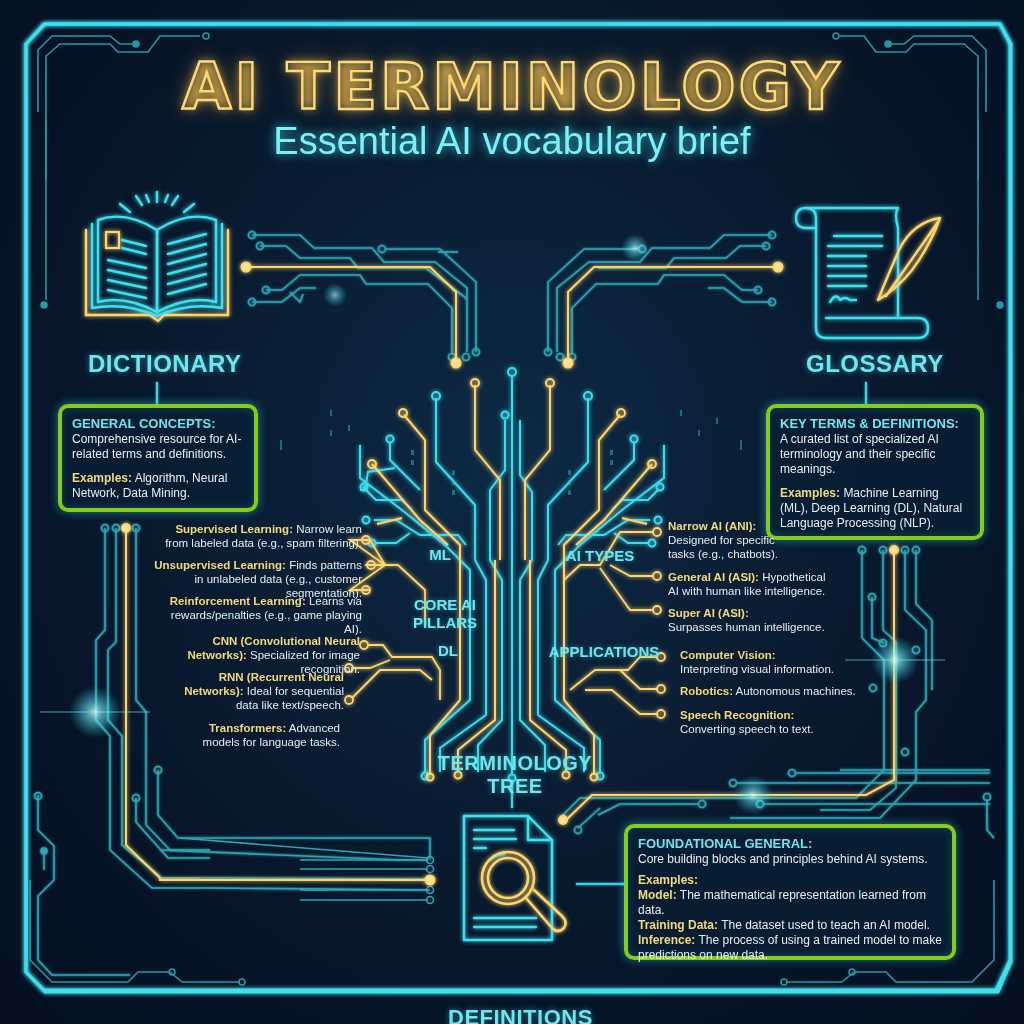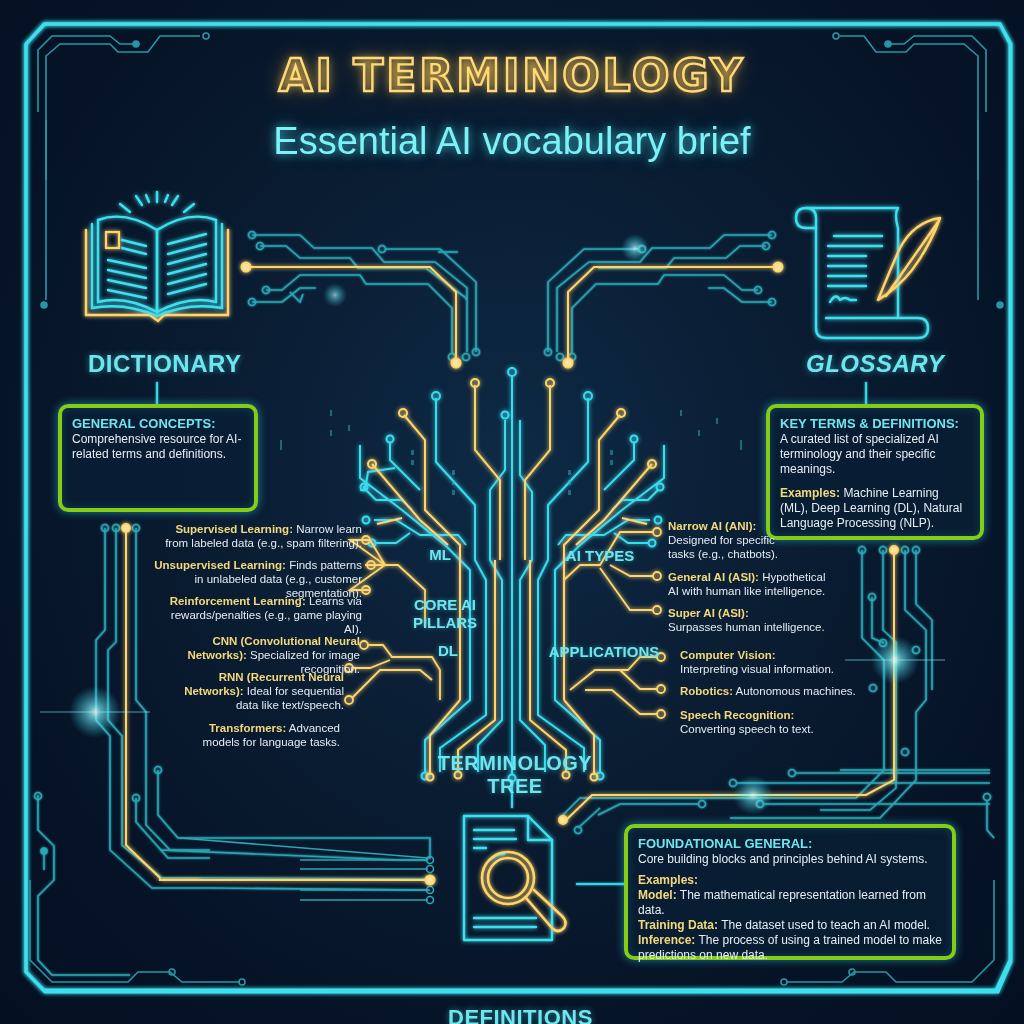--- a/index.html
+++ b/index.html
@@ -9,21 +9,21 @@
     font-family: "Liberation Sans", "DejaVu Sans", sans-serif;
     position: relative;
     color: #e6eef5;
   }
   .layer { position: absolute; left: 0; top: 0; width: 1024px; height: 1024px; }
   svg.layer { pointer-events: none; }
 
   .title {
     position: absolute; left: 0; width: 1024px; top: 50px; text-align: center;
     font-family: "DejaVu Sans", sans-serif; font-weight: bold;
-    font-size: 44px; letter-spacing: 3px;
+    font-size: 64px; letter-spacing: 3px;
     color: transparent;
     -webkit-text-stroke: 2.4px #ffd978;
     text-shadow: 0 0 10px rgba(255,200,80,0.65), 0 0 22px rgba(255,190,60,0.35);
   }
   .subtitle {
     position: absolute; left: 0; width: 1024px; top: 120px; text-align: center;
     font-size: 38px; color: #7cf2f6;
     text-shadow: 0 0 8px rgba(80,230,240,0.7), 0 0 18px rgba(60,200,230,0.35);
   }
   .section-label {
@@ -414,20 +414,21 @@
         <path d="M88 104 L126 94"></path>
     </g>
     <rect x="26" y="42" width="13" height="16" stroke="#ffd56a" stroke-width="2.2"></rect>
   </g>
 </svg>
 <div class="section-label" style="left:88px;top:350px;font-size:24px;">DICTIONARY</div>
 
 <div class="info-box" style="left:58px;top:404px;width:200px;height:108px;">
   <div class="head">GENERAL CONCEPTS:</div>
   <p>Comprehensive resource for AI-related terms and definitions.</p>
+  <p class="gap"><span class="ex">Examples:</span> <span>Algorithm, Neural Network, Data Mining.</span></p>
 </div>
 
 <svg style="position:absolute;left:790px;top:200px;width:170px;height:145px;" viewBox="0 0 170 145" xmlns="http://www.w3.org/2000/svg">
   <g fill="none" stroke-linecap="round" stroke-linejoin="round" filter="url(#ig)">
     <g stroke="#3ee0ee" stroke-width="2.4">
       <path d="M16 28 Q6 28 6 18 Q6 8 16 8 L108 8 Q104 14 108 28 L108 116"></path>
       <path d="M16 8 Q26 8 26 18 L26 128 Q26 138 36 138 L128 138 Q138 138 138 128 Q138 118 128 118 L36 118"></path>
       <path d="M16 28 L26 28"></path>
       <line x1="44" y1="36" x2="92" y2="36"></line>
       <line x1="38" y1="46" x2="92" y2="46"></line>
@@ -436,21 +437,21 @@
       <line x1="38" y1="76" x2="76" y2="76"></line>
       <line x1="38" y1="86" x2="76" y2="86"></line>
       <path d="M40 102 Q46 92 50 100 Q55 96 60 100 L66 100"></path>
     </g>
     <g stroke="#ffd56a" stroke-width="2.4">
       <path d="M150 18 Q124 22 110 48 Q100 70 88 100 Q108 88 122 70 Q140 46 150 18 Z"></path>
       <path d="M148 22 L96 96"></path>
     </g>
   </g>
 </svg>
-<div class="section-label" style="left:806px;top:350px;font-size:24px;font-style:italic;">GLOSSARY</div>
+<div class="section-label" style="left:806px;top:350px;font-size:24px;">GLOSSARY</div>
 
 <div class="info-box" style="left:766px;top:404px;width:218px;height:136px;">
   <div class="head">KEY TERMS &amp; DEFINITIONS:</div>
   <p>A curated list of specialized AI terminology and their specific meanings.</p>
   <p class="gap"><span class="ex">Examples:</span> <span>Machine Learning (ML), Deep Learning (DL), Natural Language Processing (NLP).</span></p>
 </div>
 
 <div class="tree-label" style="left:418px;top:546px;width:44px;">ML</div>
 <div class="tree-label" style="left:400px;top:596px;width:90px;">
   <div>CORE AI</div>

